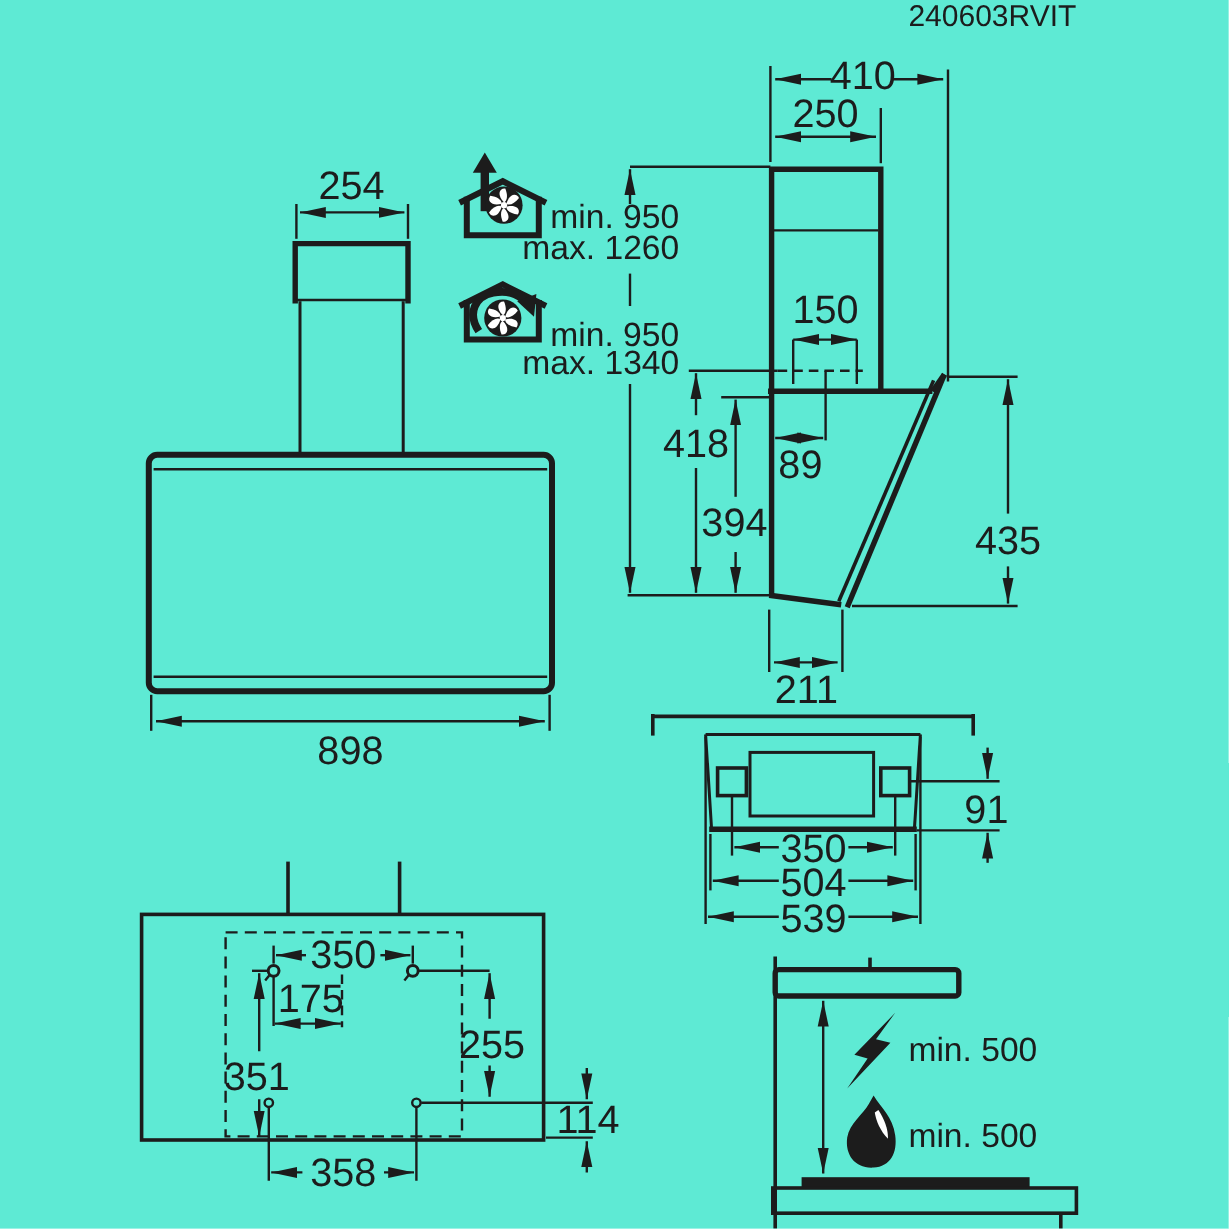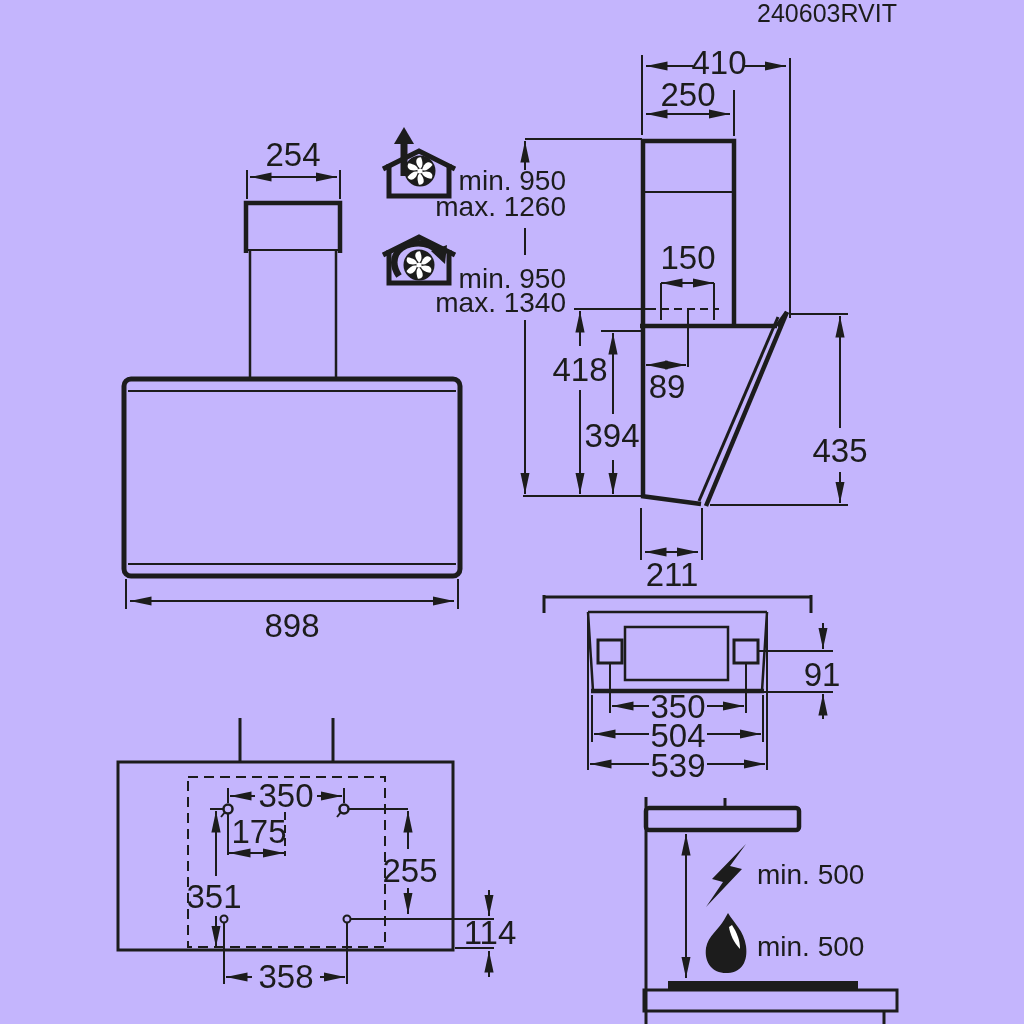--- a/index.html
+++ b/index.html
@@ -1,16 +1,16 @@
 <!DOCTYPE html>
 <html><head>
 <meta charset="utf-8">
 <style>
   html,body{margin:0;padding:0;background:#fff;}
-  #stage{position:relative;width:1024px;height:1024px;background:#c4b5fd;overflow:hidden;}
+  #stage{position:relative;width:1024px;height:1024px;background:#5eead4;overflow:hidden;}
   svg{display:block;}
   .ln{stroke:#1c1c1c;fill:none;}
   .t{stroke-width:2;}
   .t25{stroke-width:2.5;}
   .m{stroke-width:3;}
   .k{stroke-width:4.5;}
   .dsh{stroke-dasharray:10 6;}
   .dsh2{stroke-dasharray:8 5;}
   text{font-family:"Liberation Sans","DejaVu Sans",sans-serif;fill:#1c1c1c;}
   .dim{font-size:33px;text-anchor:middle;}

